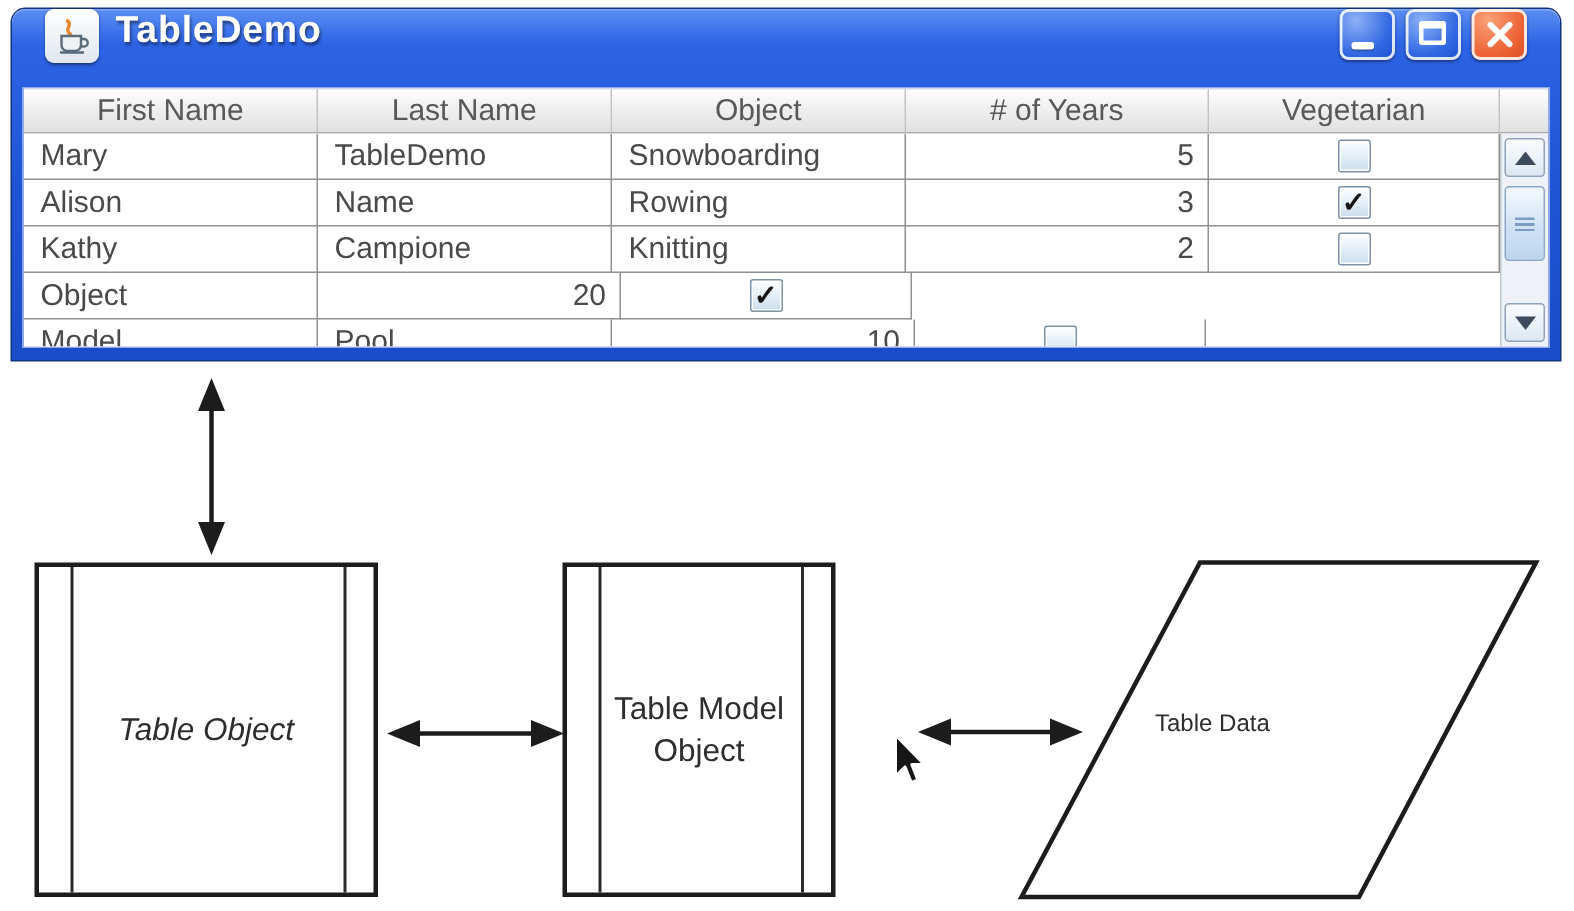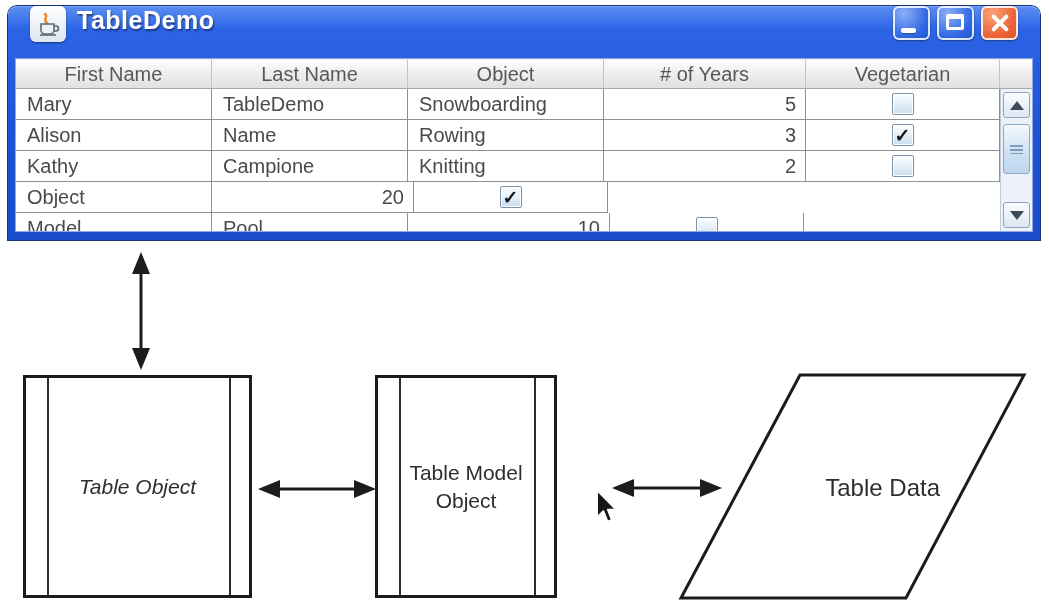--- a/index.html
+++ b/index.html
@@ -76,22 +76,22 @@
   
   .diagram{position:absolute;left:0;top:240px;width:1049px;height:367px;}
   .dbox{position:absolute;top:135px;height:223px;box-sizing:border-box;background:#fff;
     border:3px solid #1c1c1c;display:flex;align-items:center;justify-content:center;}
   .dbox .vline{position:absolute;top:0;bottom:0;width:2px;background:#2b2b2b;}
   .vline.l{left:21px}.vline.r{right:18px}
   .dlabel{font-size:21px;color:#2e2e2e;text-align:center;line-height:1.3;}
   .box1{left:23px;width:229px;font-style:italic;}
   .box2{left:375px;width:182px;}
   .lbl2{width:150px;}
-  .pglabel{position:absolute;left:770px;top:234px;width:170px;text-align:right;
-    font-size:24px;color:#2e2e2e;}
+  .pglabel{position:absolute;left:770px;top:234px;width:170px;text-align:left;
+    font-size:16px;color:#2e2e2e;}
   .dsvg{position:absolute;left:0;top:0;width:1049px;height:367px;pointer-events:none;}
 </style>
 </head>
 <body>
 
 <div class="stage">
 
   <div class="window">
     <div class="titlebar">
       <div class="java-icon">

